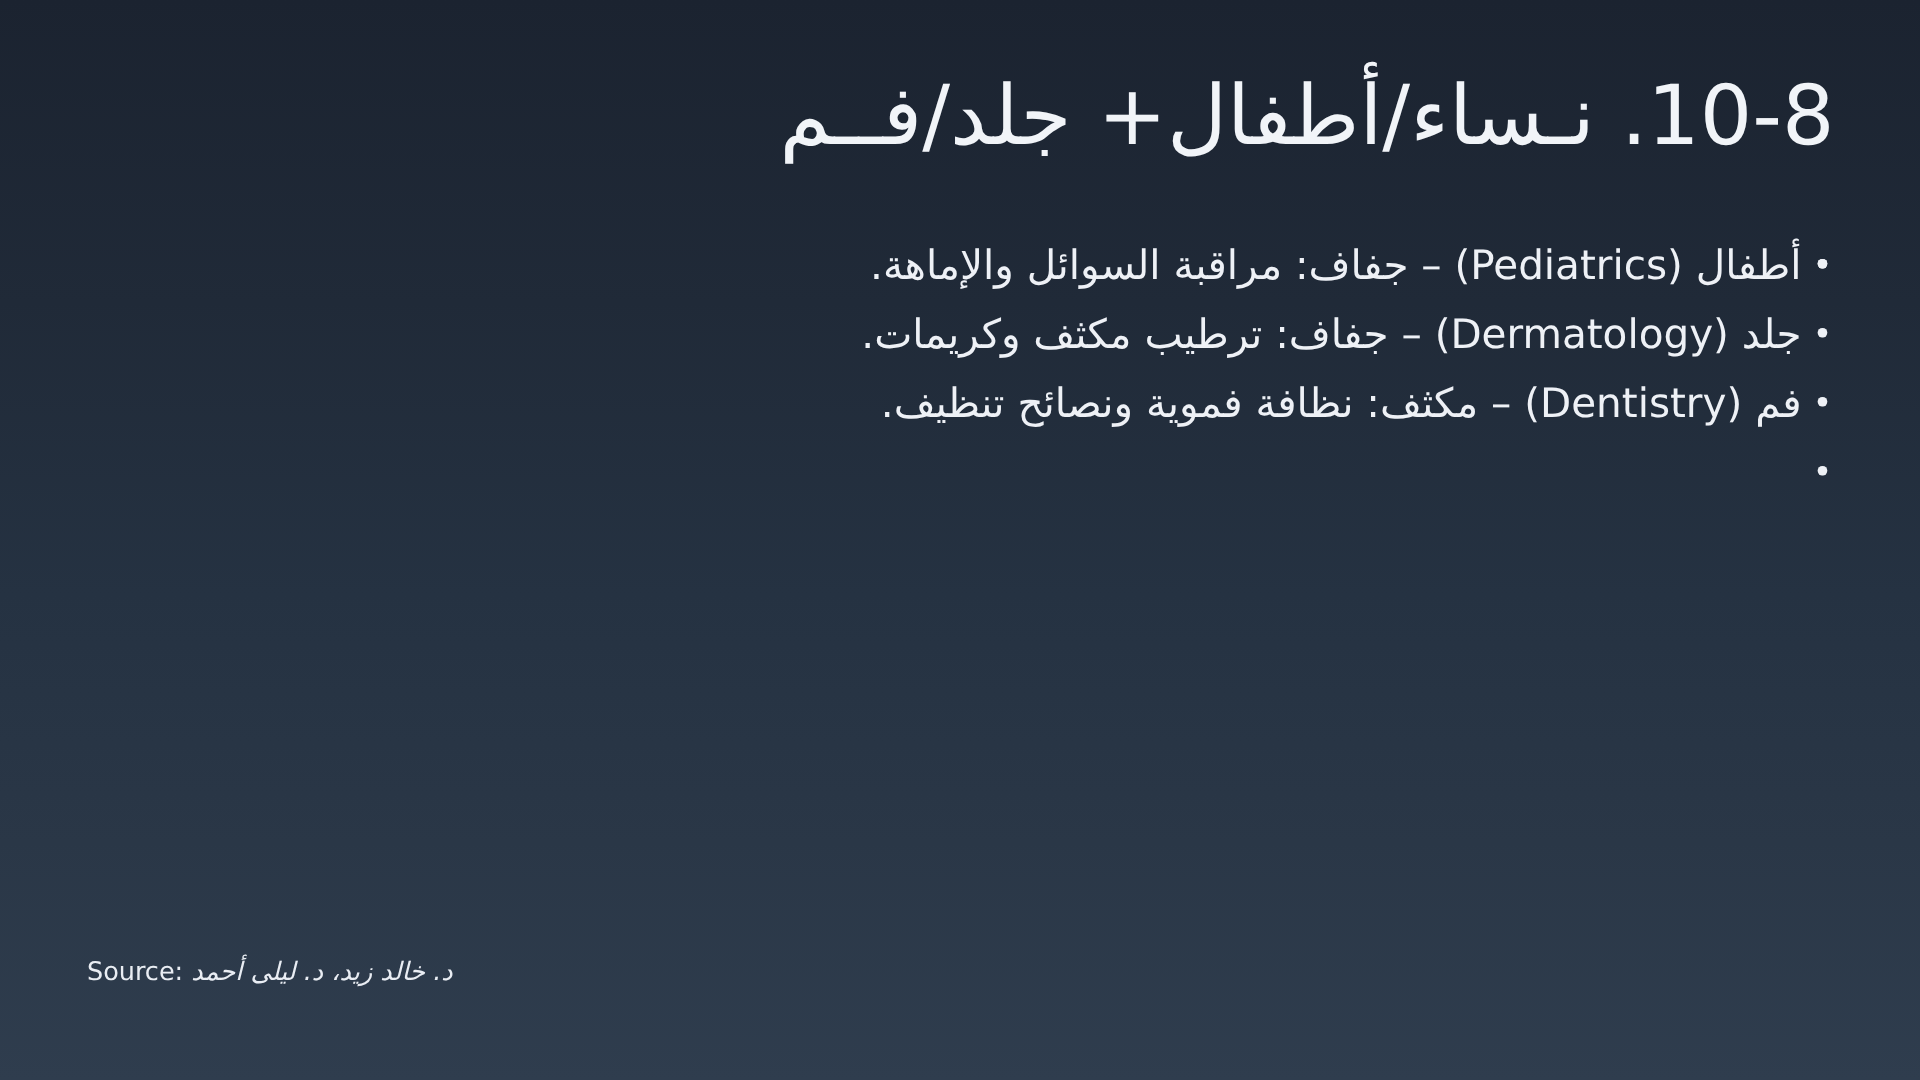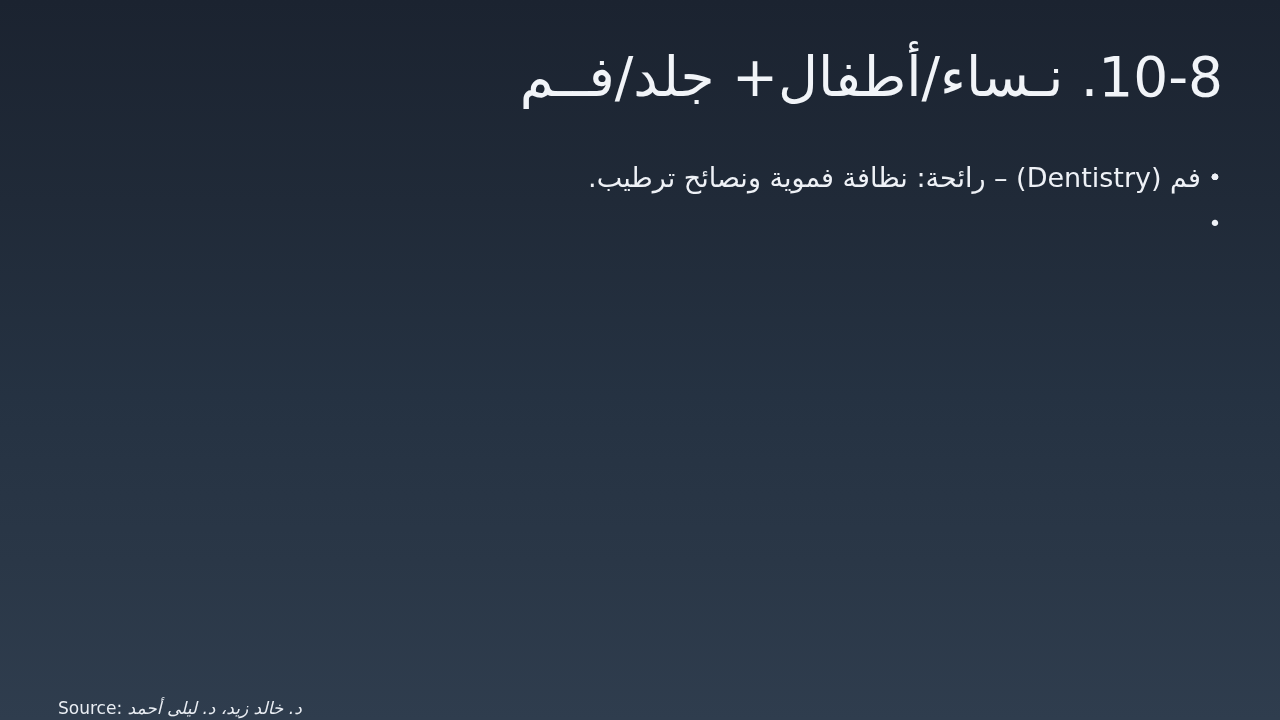--- a/index.html
+++ b/index.html
@@ -73,21 +73,21 @@
     line-height:46px;
     text-align:center;
     font-size:22px;
     color:#eef1f6;
   }
 
   
   #source-line {
     position:absolute;
     left:58px;
-    top:696px;
+    top:636px;
     direction:ltr;
     unicode-bidi:plaintext;
     text-align:left;
     font-size:17px;
     line-height:24px;
     font-style:italic;
     color:#e9edf3;
     white-space:nowrap;
   }
   #source-line .src-label { font-style:normal; }
@@ -99,27 +99,29 @@
 <div id="slide">
 
   <h1 id="slide-title">10-8. نـساء/أطفال+ جلد/فــم</h1>
 
   <ul id="bullet-list">
     <li>
       <span class="bullet-dot">•</span>
     </li>
     <li>
       <span class="bullet-dot">•</span>
+      <span class="bullet-text">أطفال (Pediatrics) – جفاف: مراقبة السوائل والإماهة.</span>
     </li>
     <li>
       <span class="bullet-dot">•</span>
+      <span class="bullet-text">جلد (Dermatology) – جفاف: ترطيب مكثف وكريمات.</span>
     </li>
     <li>
       <span class="bullet-dot">•</span>
-      <span class="bullet-text">فم (Dentistry) – رائحة: نظافة فموية ونصائح ترطيب.</span>
+      <span class="bullet-text">فم (Dentistry) – مكثف: نظافة فموية ونصائح تنظيف.</span>
     </li>
     <li>
       <span class="bullet-dot">•</span>
     </li>
   </ul>
 
   <div id="source-line">
     <span class="src-label">Source:</span>
     <span class="src-value">د. خالد زيد، د. ليلى أحمد</span>
   </div>

